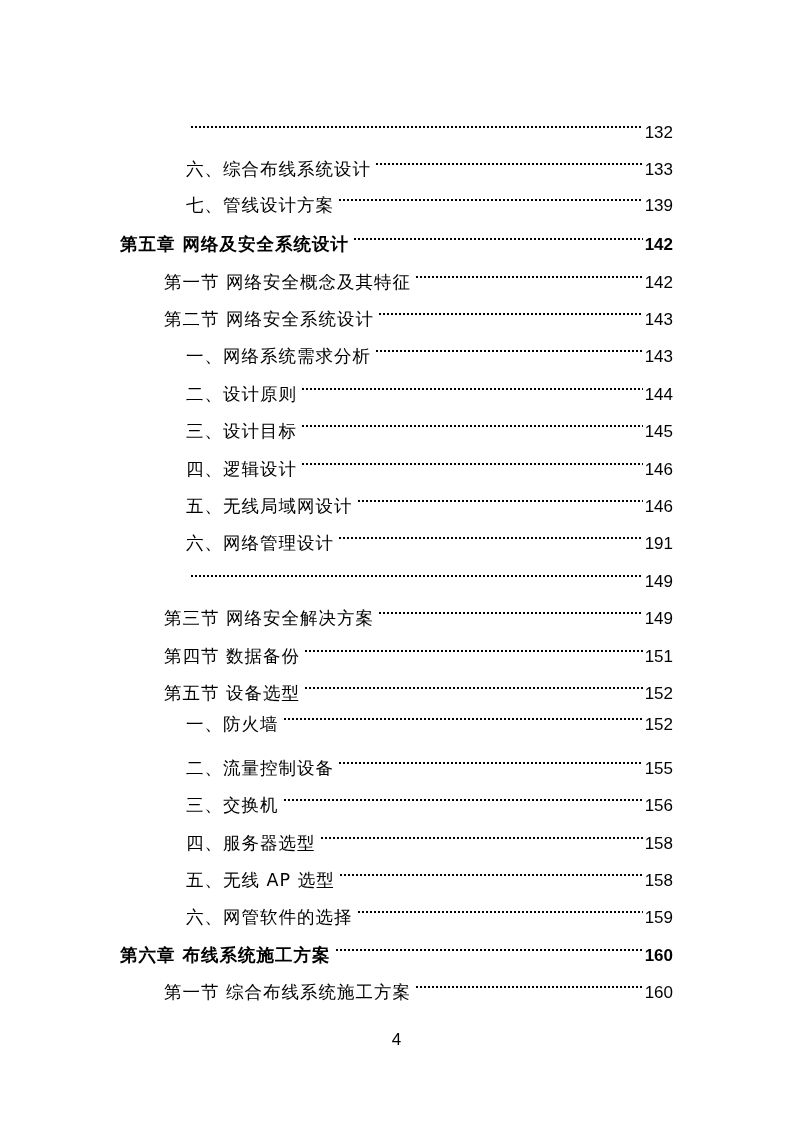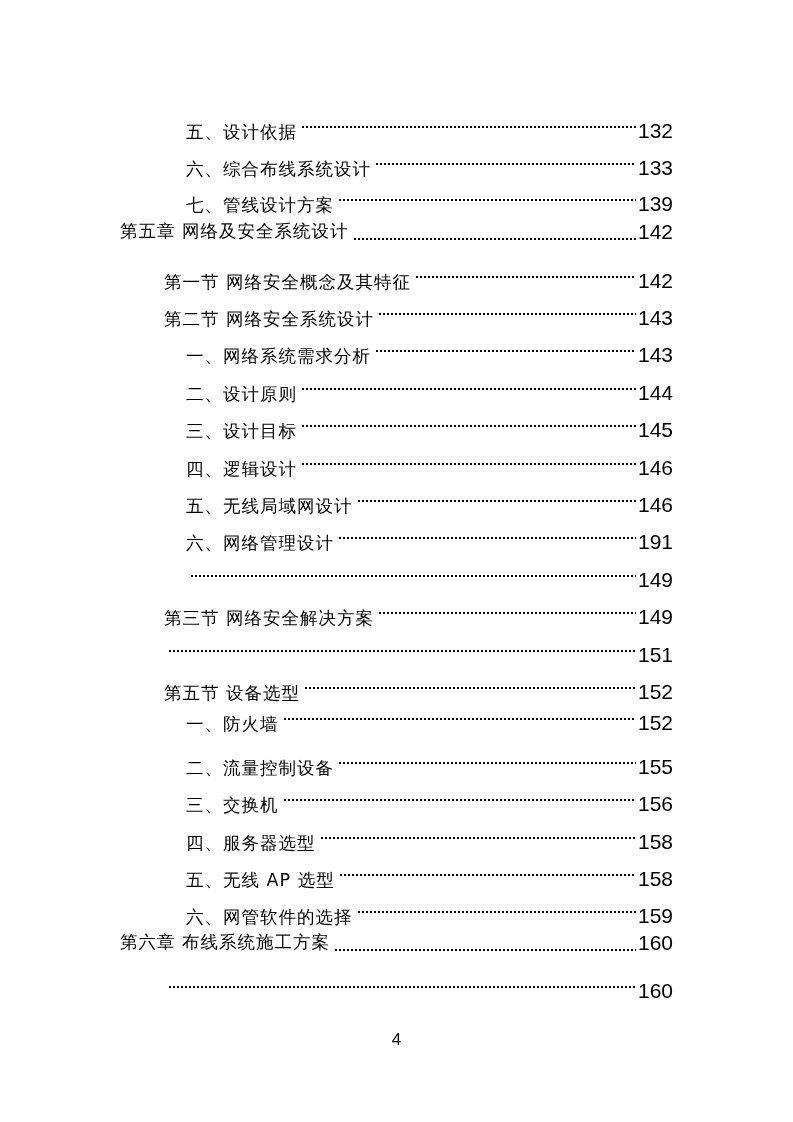--- a/index.html
+++ b/index.html
@@ -26,22 +26,21 @@
       display: flex;
       align-items: baseline;
       right: 120px;
       height: 37px;
       font-size: 17.5px;
       line-height: 37px;
       white-space: nowrap;
     }
     .toc-entry.level-1 {
       left: 120px;
-      font-weight: normal;
-      align-items: center;
+      font-weight: bold;
     }
     .toc-entry.level-2 {
       left: 164px;
     }
     .toc-entry.level-3 {
       left: 186px;
     }
     .toc-text {
       flex: 0 0 auto;
       letter-spacing: 1px;
@@ -60,38 +59,37 @@
       right: 0;
       bottom: 10px;
       height: 2px;
       background-image: radial-gradient(circle, #000 0.9px, transparent 1.1px);
       background-size: 4px 2px;
       background-repeat: repeat-x;
     }
     .toc-page {
       flex: 0 0 auto;
       font-family: "Liberation Sans", "DejaVu Sans", sans-serif;
-      font-size: 21px;
+      font-size: 17px;
     }
     .page-number {
       position: absolute;
       top: 1030px;
       left: 0;
       width: 793px;
       text-align: center;
       font-family: "Liberation Sans", sans-serif;
       font-size: 17px;
     }
   </style>
 </head>
 <body>
 
 <div class="toc">
   <div class="toc-entry level-3" style="top:0px">
-    <span class="toc-text">五、设计依据</span>
     <span class="toc-leader"></span>
     <span class="toc-page">132</span>
   </div>
   <div class="toc-entry level-3" style="top:37.4px">
     <span class="toc-text">六、综合布线系统设计</span>
     <span class="toc-leader"></span>
     <span class="toc-page">133</span>
   </div>
   <div class="toc-entry level-3" style="top:73px">
     <span class="toc-text">七、管线设计方案</span>
@@ -146,20 +144,21 @@
   <div class="toc-entry level-3" style="top:448.8px">
     <span class="toc-leader"></span>
     <span class="toc-page">149</span>
   </div>
   <div class="toc-entry level-2" style="top:486.2px">
     <span class="toc-text">第三节  网络安全解决方案</span>
     <span class="toc-leader"></span>
     <span class="toc-page">149</span>
   </div>
   <div class="toc-entry level-2" style="top:523.6px">
+    <span class="toc-text">第四节  数据备份</span>
     <span class="toc-leader"></span>
     <span class="toc-page">151</span>
   </div>
   <div class="toc-entry level-2" style="top:561px">
     <span class="toc-text">第五节  设备选型</span>
     <span class="toc-leader"></span>
     <span class="toc-page">152</span>
   </div>
   <div class="toc-entry level-3" style="top:592px">
     <span class="toc-text">一、防火墙</span>
@@ -190,18 +189,19 @@
     <span class="toc-text">六、网管软件的选择</span>
     <span class="toc-leader"></span>
     <span class="toc-page">159</span>
   </div>
   <div class="toc-entry level-1" style="top:822.8px">
     <span class="toc-text">第六章  布线系统施工方案</span>
     <span class="toc-leader"></span>
     <span class="toc-page">160</span>
   </div>
   <div class="toc-entry level-2" style="top:860.2px">
+    <span class="toc-text">第一节  综合布线系统施工方案</span>
     <span class="toc-leader"></span>
     <span class="toc-page">160</span>
   </div>
 </div>
 
 <div class="page-number">4</div>
 
 </body></html>

